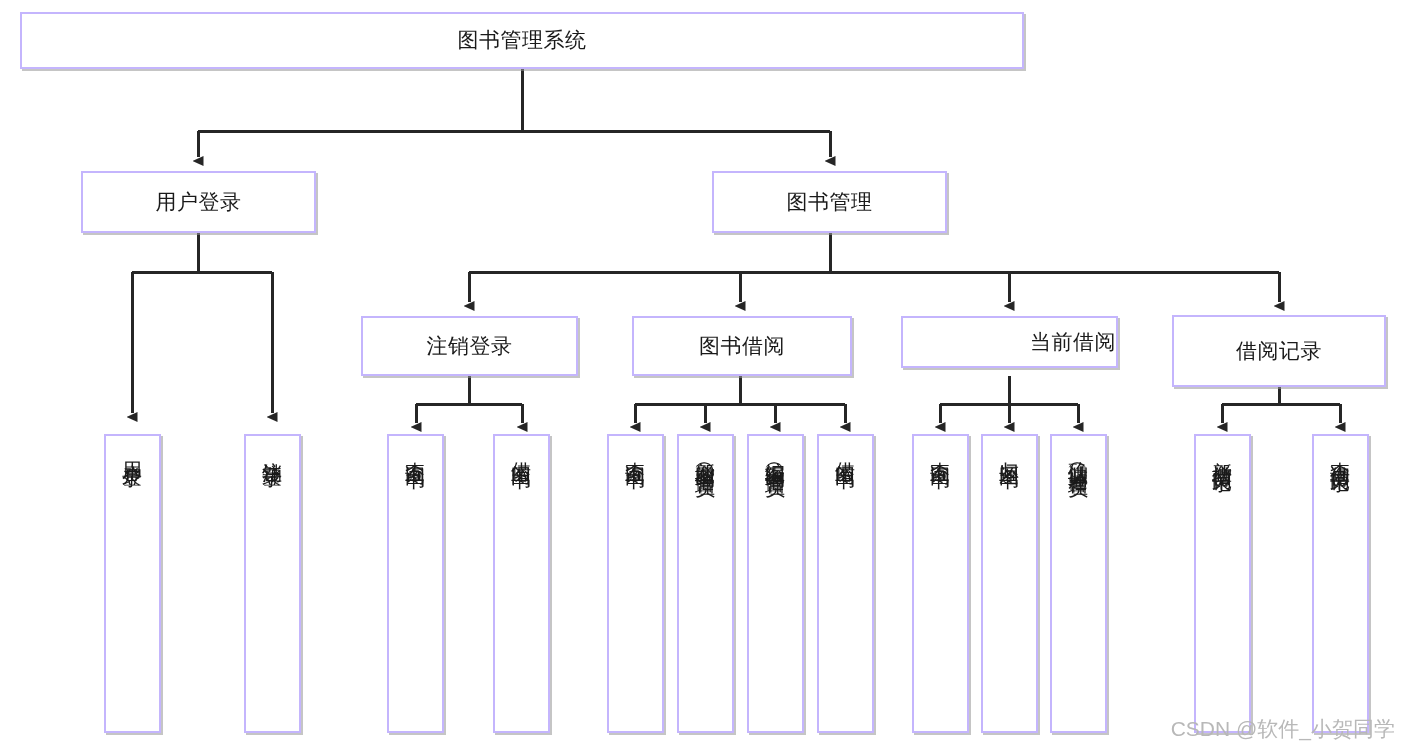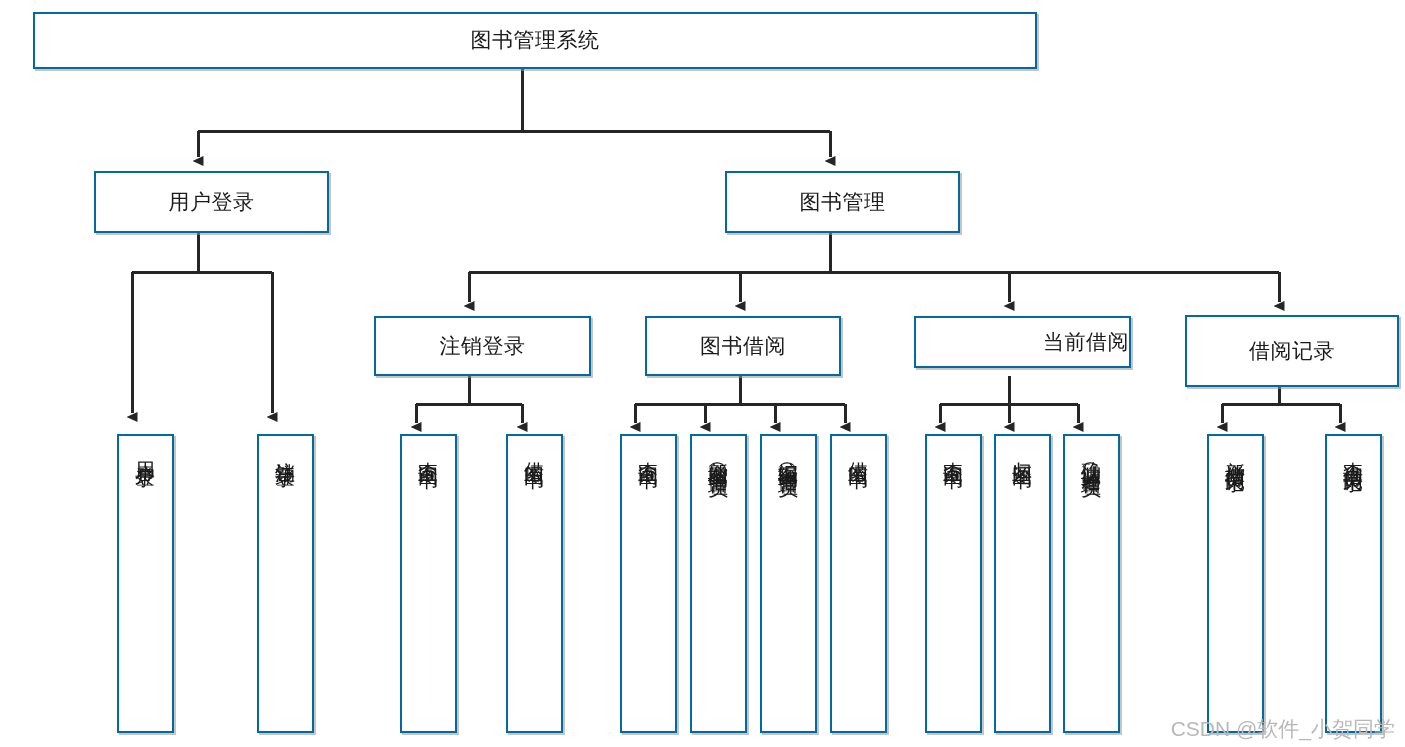--- a/index.html
+++ b/index.html
@@ -21,27 +21,26 @@
     position: absolute;
     left: 0;
     top: 0;
     width: 1405px;
     height: 747px;
   }
   .node {
     position: absolute;
     box-sizing: border-box;
     background: #ffffff;
-    border: 2px solid #0369a1;
+    border: 2px solid #c4b5fd;
     display: flex;
     align-items: center;
     justify-content: center;
     color: #1a1a1a;
     z-index: 2;
-    margin-left: 13px;
   }
   .node.shadow {
     box-shadow: 2px 2px 0 0 rgba(150,150,150,0.55);
   }
   .node-label {
     display: block;
     text-align: center;
     line-height: 1.18;
     white-space: pre;
   }
@@ -133,21 +132,21 @@
   <div class="node h shadow" style="left:81px; top:171px; width:235px; height:62px;">
     <span class="node-label">用户登录</span>
   </div>
   <div class="node h shadow" style="left:712px; top:171px; width:235px; height:62px;">
     <span class="node-label">图书管理</span>
   </div>
 
   <div class="node h shadow" style="left:361px; top:316px; width:217px; height:60px;">
     <span class="node-label">注销登录</span>
   </div>
-  <div class="node h shadow" style="left:632px; top:316px; width:196px; height:60px;font-family:Liberation Serif, serif;">
+  <div class="node h shadow" style="left:632px; top:316px; width:220px; height:60px;font-family:Liberation Serif, serif;">
     <span class="node-label">图书借阅</span>
   </div>
   <div class="node h shadow" style="left:901px; top:316px; width:217px; height:52px;justify-content:flex-end;">
     <span class="node-label">当前借阅</span>
   </div>
   <div class="node h shadow" style="left:1172px; top:315px; width:214px; height:72px;justify-content:center;">
     <span class="node-label">借阅记录</span>
   </div>
 
   <div class="node v shadow" style="left:104px; top:434px; width:57px; height:299px;">

